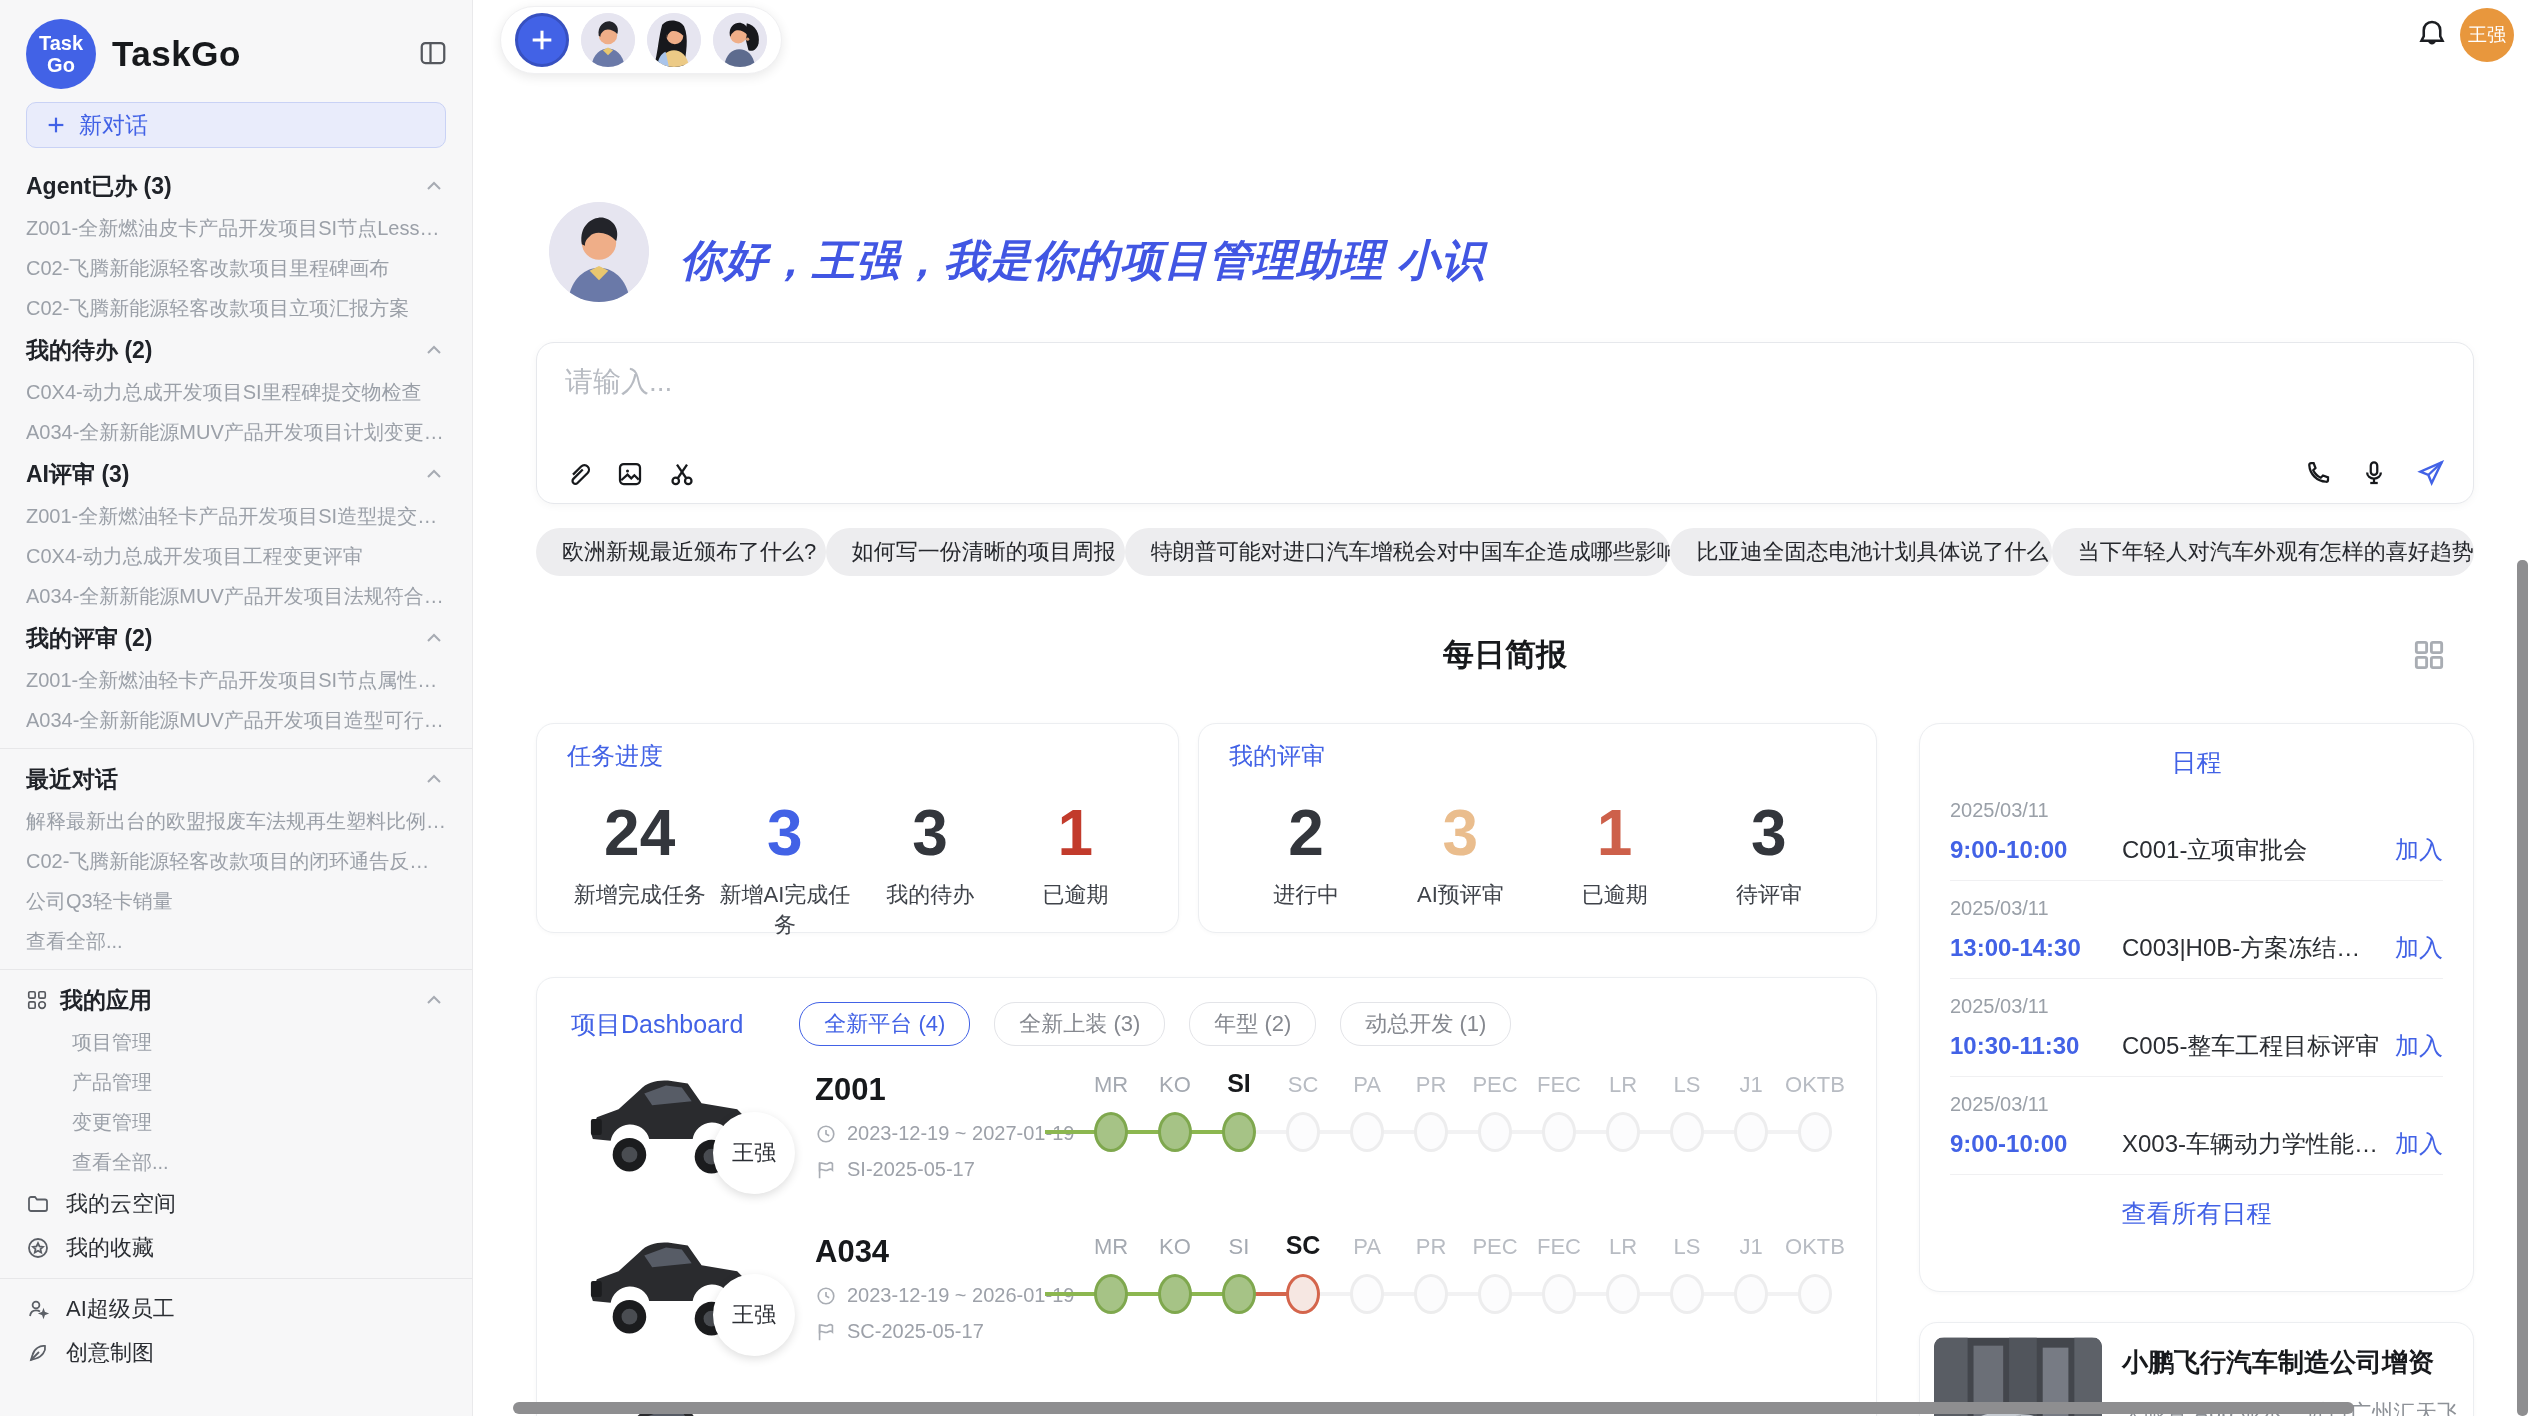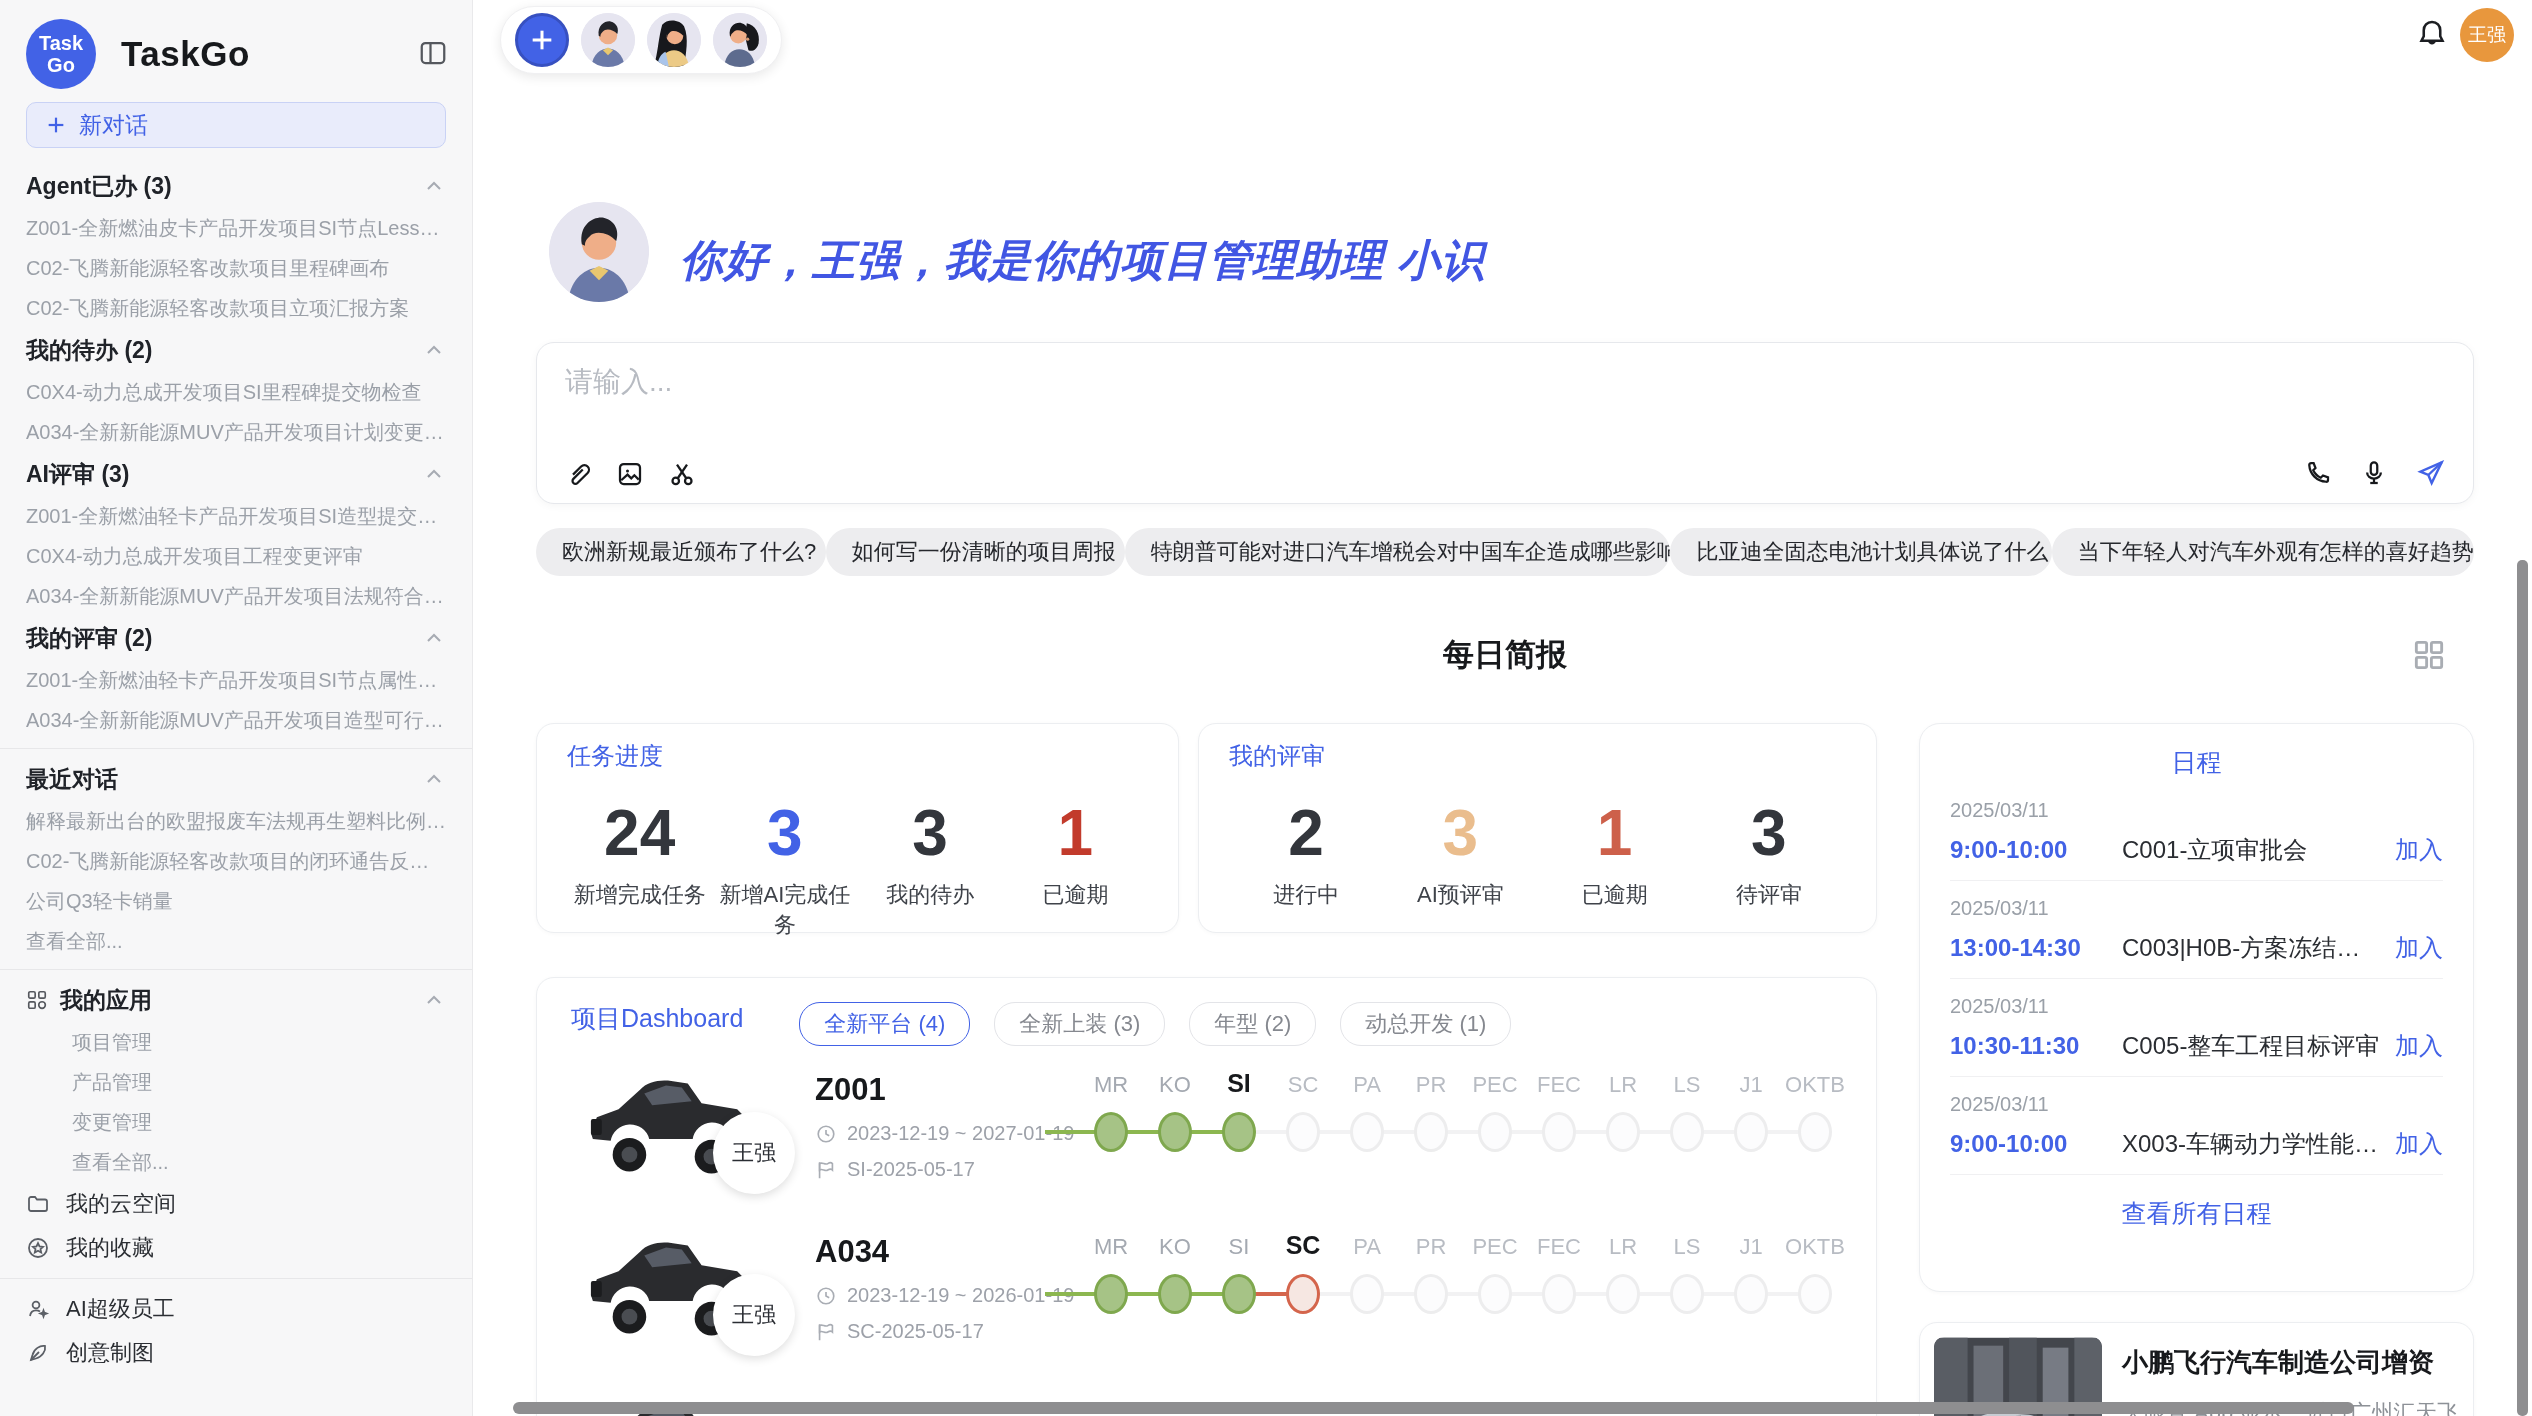--- a/index.html
+++ b/index.html
@@ -12,21 +12,21 @@
   
   .sidebar{
     position:absolute;left:0;top:0;width:473px;height:1416px;
     background:#f7f7f8;border-right:1px solid #e9e9eb;box-sizing:border-box;
     padding:16px 0 0 0;
   }
   .logo-row{display:flex;align-items:center;height:76px;padding:0 26px;position:relative;}
   .logo-circle{width:70px;height:70px;border-radius:50%;background:#4262e6;color:#fff;
     display:flex;flex-direction:column;align-items:center;justify-content:center;
     font-size:20px;line-height:22px;font-weight:600;}
-  .app-title{font-size:35px;font-weight:700;margin-left:25px;letter-spacing:.5px;}
+  .app-title{font-size:35px;font-weight:700;margin-left:16px;letter-spacing:.5px;}
   .collapse-btn{position:absolute;right:24px;top:22px;color:#55585e;cursor:pointer;}
   .new-chat{
     margin:10px 26px 16px 26px;height:46px;border:1px solid #c9d2f5;background:#e9ecfb;
     border-radius:10px;color:#4262e6;font-size:23px;display:flex;align-items:center;
     padding:0 18px;gap:12px;box-sizing:border-box;cursor:pointer;
   }
   .side-header{
     height:44px;line-height:44px;padding:0 26px;font-size:23px;font-weight:600;color:#202329;
     display:flex;align-items:center;justify-content:space-between;
   }
@@ -98,21 +98,21 @@
   .stats{display:flex;margin-top:24px;}
   .stat{flex:1;text-align:center;}
   .stat .v{font-size:64px;font-weight:600;line-height:74px;color:#33363c;}
   .stat .v.blue{color:#4262e6;}
   .stat .v.red{color:#c23b2c;}
   .stat .v.tan{color:#eabd8d;}
   .stat .v.salmon{color:#cd604a;}
   .stat .l{font-size:22px;color:#3f434a;margin-top:10px;}
   
   .dashboard{left:536px;top:977px;width:1341px;height:580px;padding:24px 0 0 0;}
-  .dash-header{display:flex;align-items:flex-start;padding:0 34px;}
+  .dash-header{display:flex;align-items:center;padding:0 34px;}
   .dash-title{font-size:25px;color:#4262e6;}
   .tabs{display:flex;gap:24px;margin-left:56px;}
   .tab{
     height:42px;border-radius:21px;border:1px solid #e3e4e8;color:#85888f;font-size:22px;
     display:flex;align-items:center;padding:0 24px;cursor:pointer;background:#fff;white-space:nowrap;
   }
   .tab.active{border-color:#4262e6;color:#4262e6;}
   .proj-row{position:relative;height:150px;margin-top:12px;}
   .truck{position:absolute;left:46px;top:8px;width:168px;height:126px;}
   .owner-badge{

